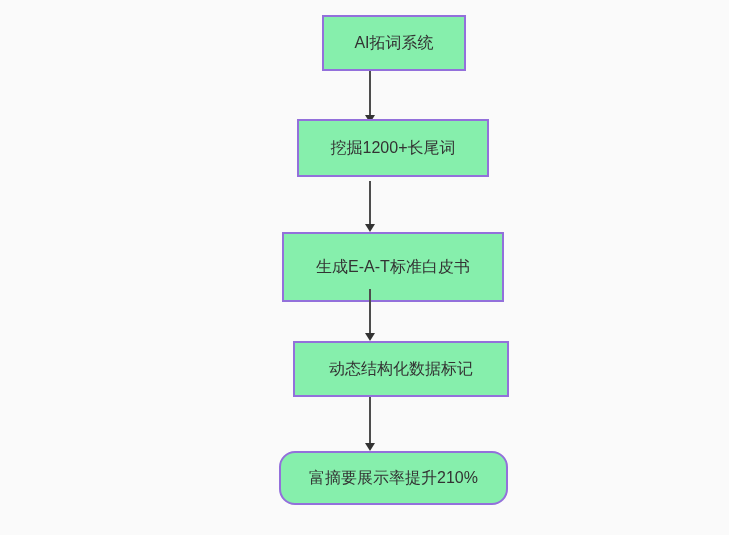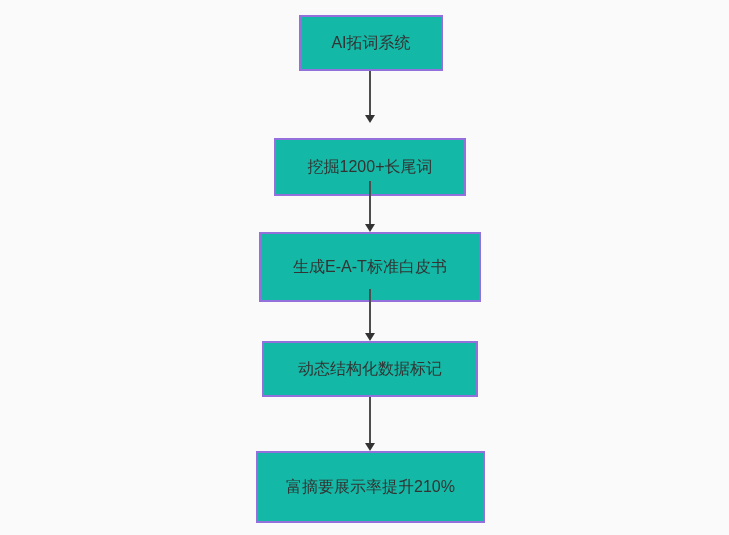--- a/index.html
+++ b/index.html
@@ -12,36 +12,37 @@
   .canvas {
     position: relative;
     width: 729px;
     height: 535px;
     background: #fafafa;
     overflow: hidden;
   }
   .flow-node {
     position: absolute;
     box-sizing: border-box;
-    background: #14b8a6;
+    background: #86efac;
     border: 2px solid #9370db;
     color: #333333;
     font-size: 16px;
     line-height: 1;
     display: flex;
     align-items: center;
     justify-content: center;
     text-align: center;
     white-space: nowrap;
+    margin-left: 23px;
   }
   .node-1 { left: 299px; top: 15px;  width: 144px; height: 56px; }
-  .node-2 { left: 274px; top: 138px; width: 192px; height: 58px; }
+  .node-2 { left: 274px; top: 119px; width: 192px; height: 58px; }
   .node-3 { left: 259px; top: 232px; width: 222px; height: 70px; }
-  .node-4 { left: 262px; top: 341px; width: 216px; height: 56px; }
-  .node-5 { left: 256px; top: 451px; width: 229px; height: 72px; }
+  .node-4 { left: 270px; top: 341px; width: 216px; height: 56px; }
+  .node-5 { left: 256px; top: 451px; width: 229px; height: 54px; border-radius: 16px; }
 
   .flow-arrow {
     position: absolute;
     left: 364px;          
     width: 12px;
     display: flex;
     flex-direction: column;
     align-items: center;
   }
   .arrow-1 { top: 71px;  height: 52px; }

